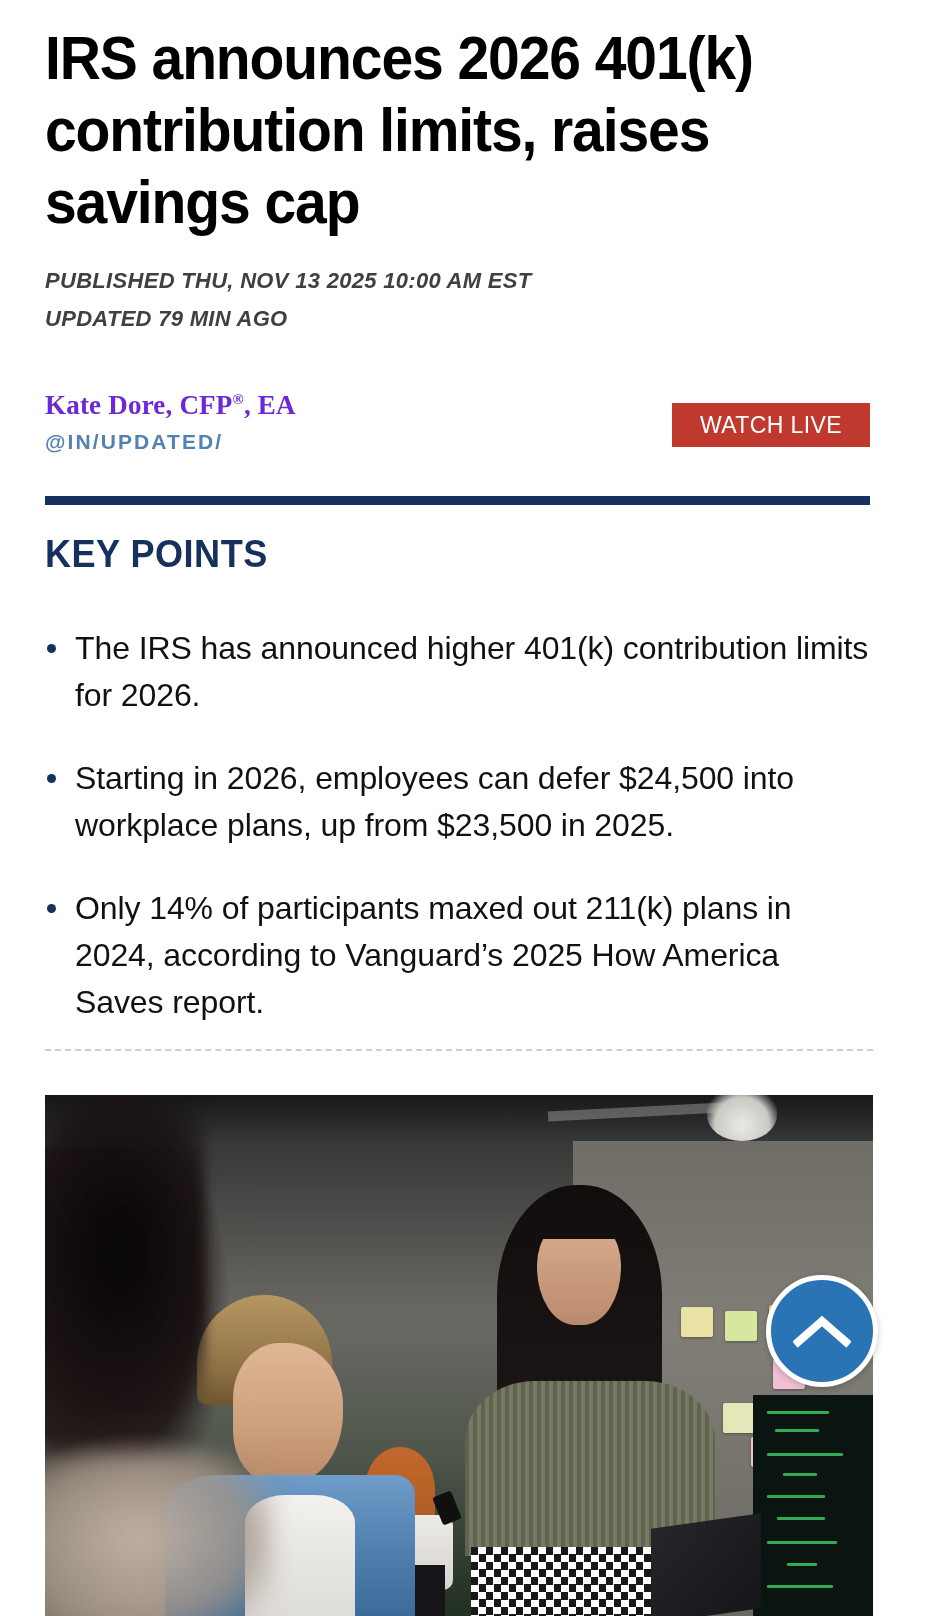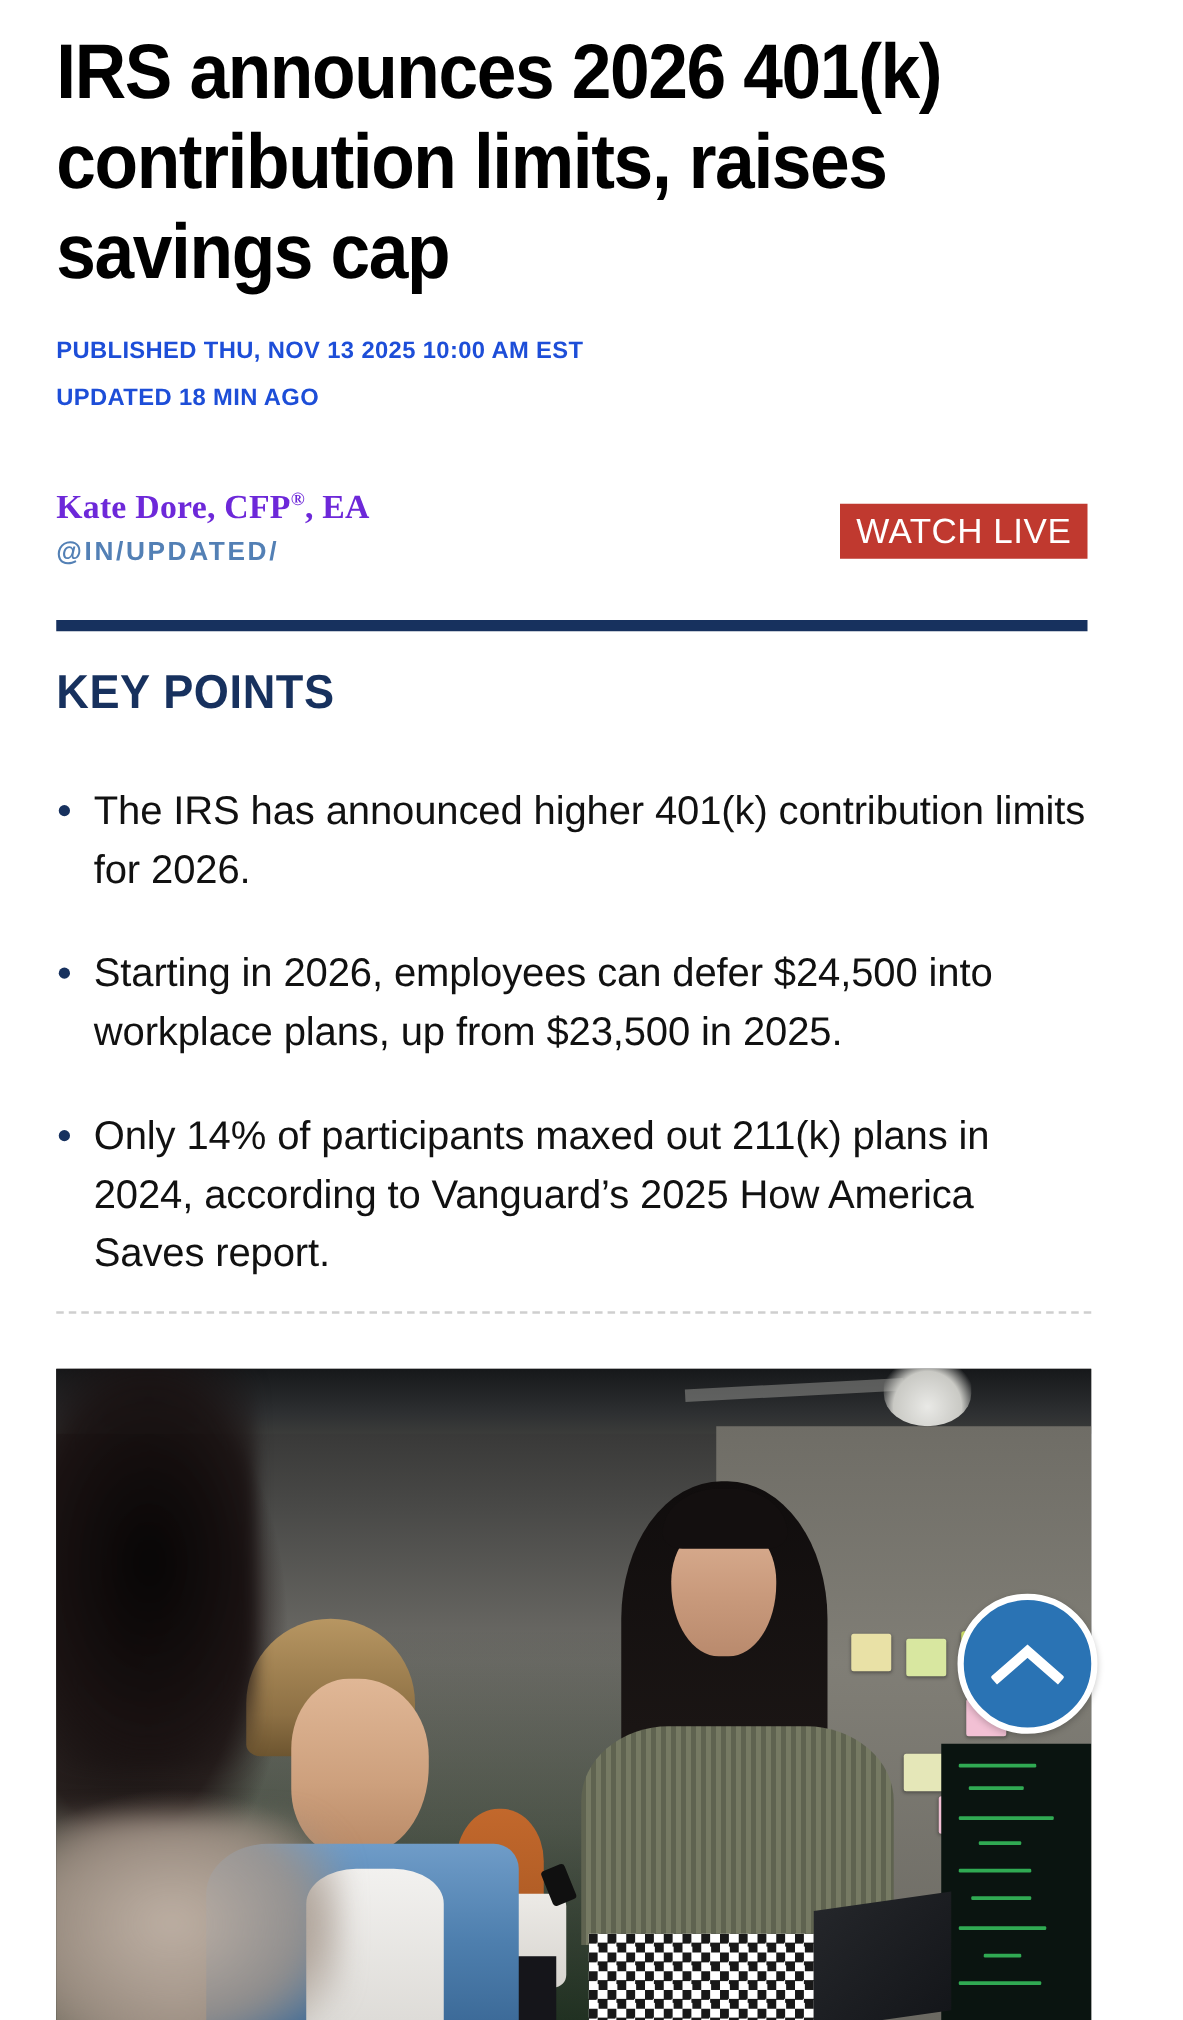--- a/index.html
+++ b/index.html
@@ -37,26 +37,27 @@
   }
 
   
   .timestamps {
     position: absolute;
     left: 45px;
     top: 262px;
     width: 700px;
   }
   .timestamps div {
-    font-size: 19px;
+    font-size: 22px;
     line-height: 38px;
     font-weight: 700;
     letter-spacing: 0.3px;
-    color: #1d4ed8;
+    color: #404040;
     font-family: "Liberation Sans", sans-serif;
+    font-style: italic;
   }
 
   
   .byline {
     position: absolute;
     left: 45px;
     top: 388px;
     width: 560px;
   }
   .author-name {
@@ -86,21 +87,21 @@
   
   .watch-live {
     position: absolute;
     left: 672px;
     top: 403px;
     width: 198px;
     height: 44px;
     background: #c0392f;
     border: none;
     color: #ffffff;
-    font-size: 28px;
+    font-size: 23px;
     font-weight: 400;
     letter-spacing: 0.4px;
     font-family: "Liberation Sans", sans-serif;
     display: flex;
     align-items: center;
     justify-content: center;
     cursor: pointer;
   }
 
   
@@ -321,21 +322,21 @@
 </style>
 </head>
 <body>
 
 <div class="page">
 
   <h1 class="headline">IRS announces 2026 401(k) contribution limits, raises savings cap</h1>
 
   <div class="timestamps">
     <div>PUBLISHED THU, NOV 13 2025 10:00 AM EST</div>
-    <div>UPDATED 18 MIN AGO</div>
+    <div>UPDATED 79 MIN AGO</div>
   </div>
 
   <div class="byline">
     <div class="author-name"><span>Kate Dore, CFP</span><sup>®</sup><span>, EA</span></div>
     <a class="author-handle" href="#">@IN/UPDATED/</a>
   </div>
 
   <button class="watch-live">WATCH LIVE</button>
 
   <div class="navy-rule"></div>

